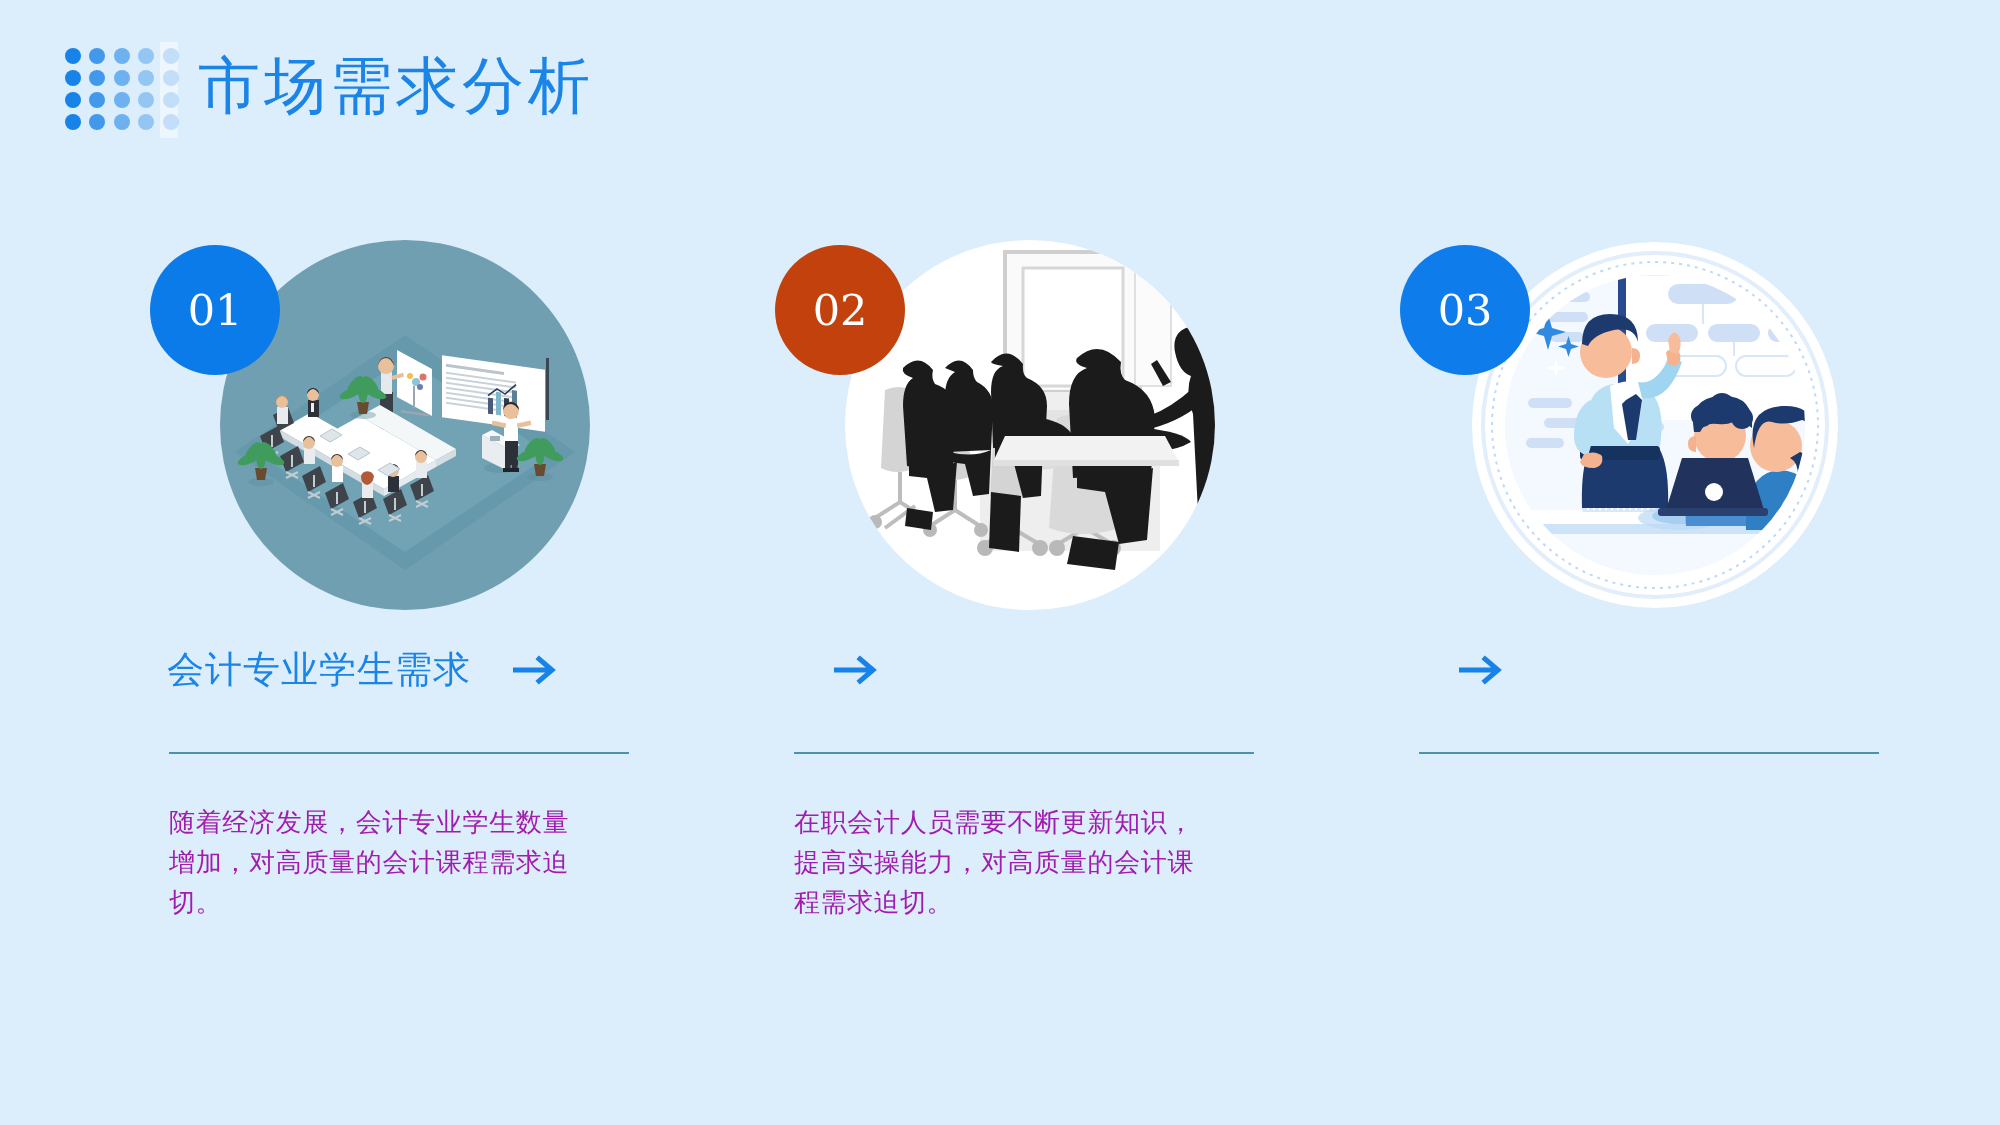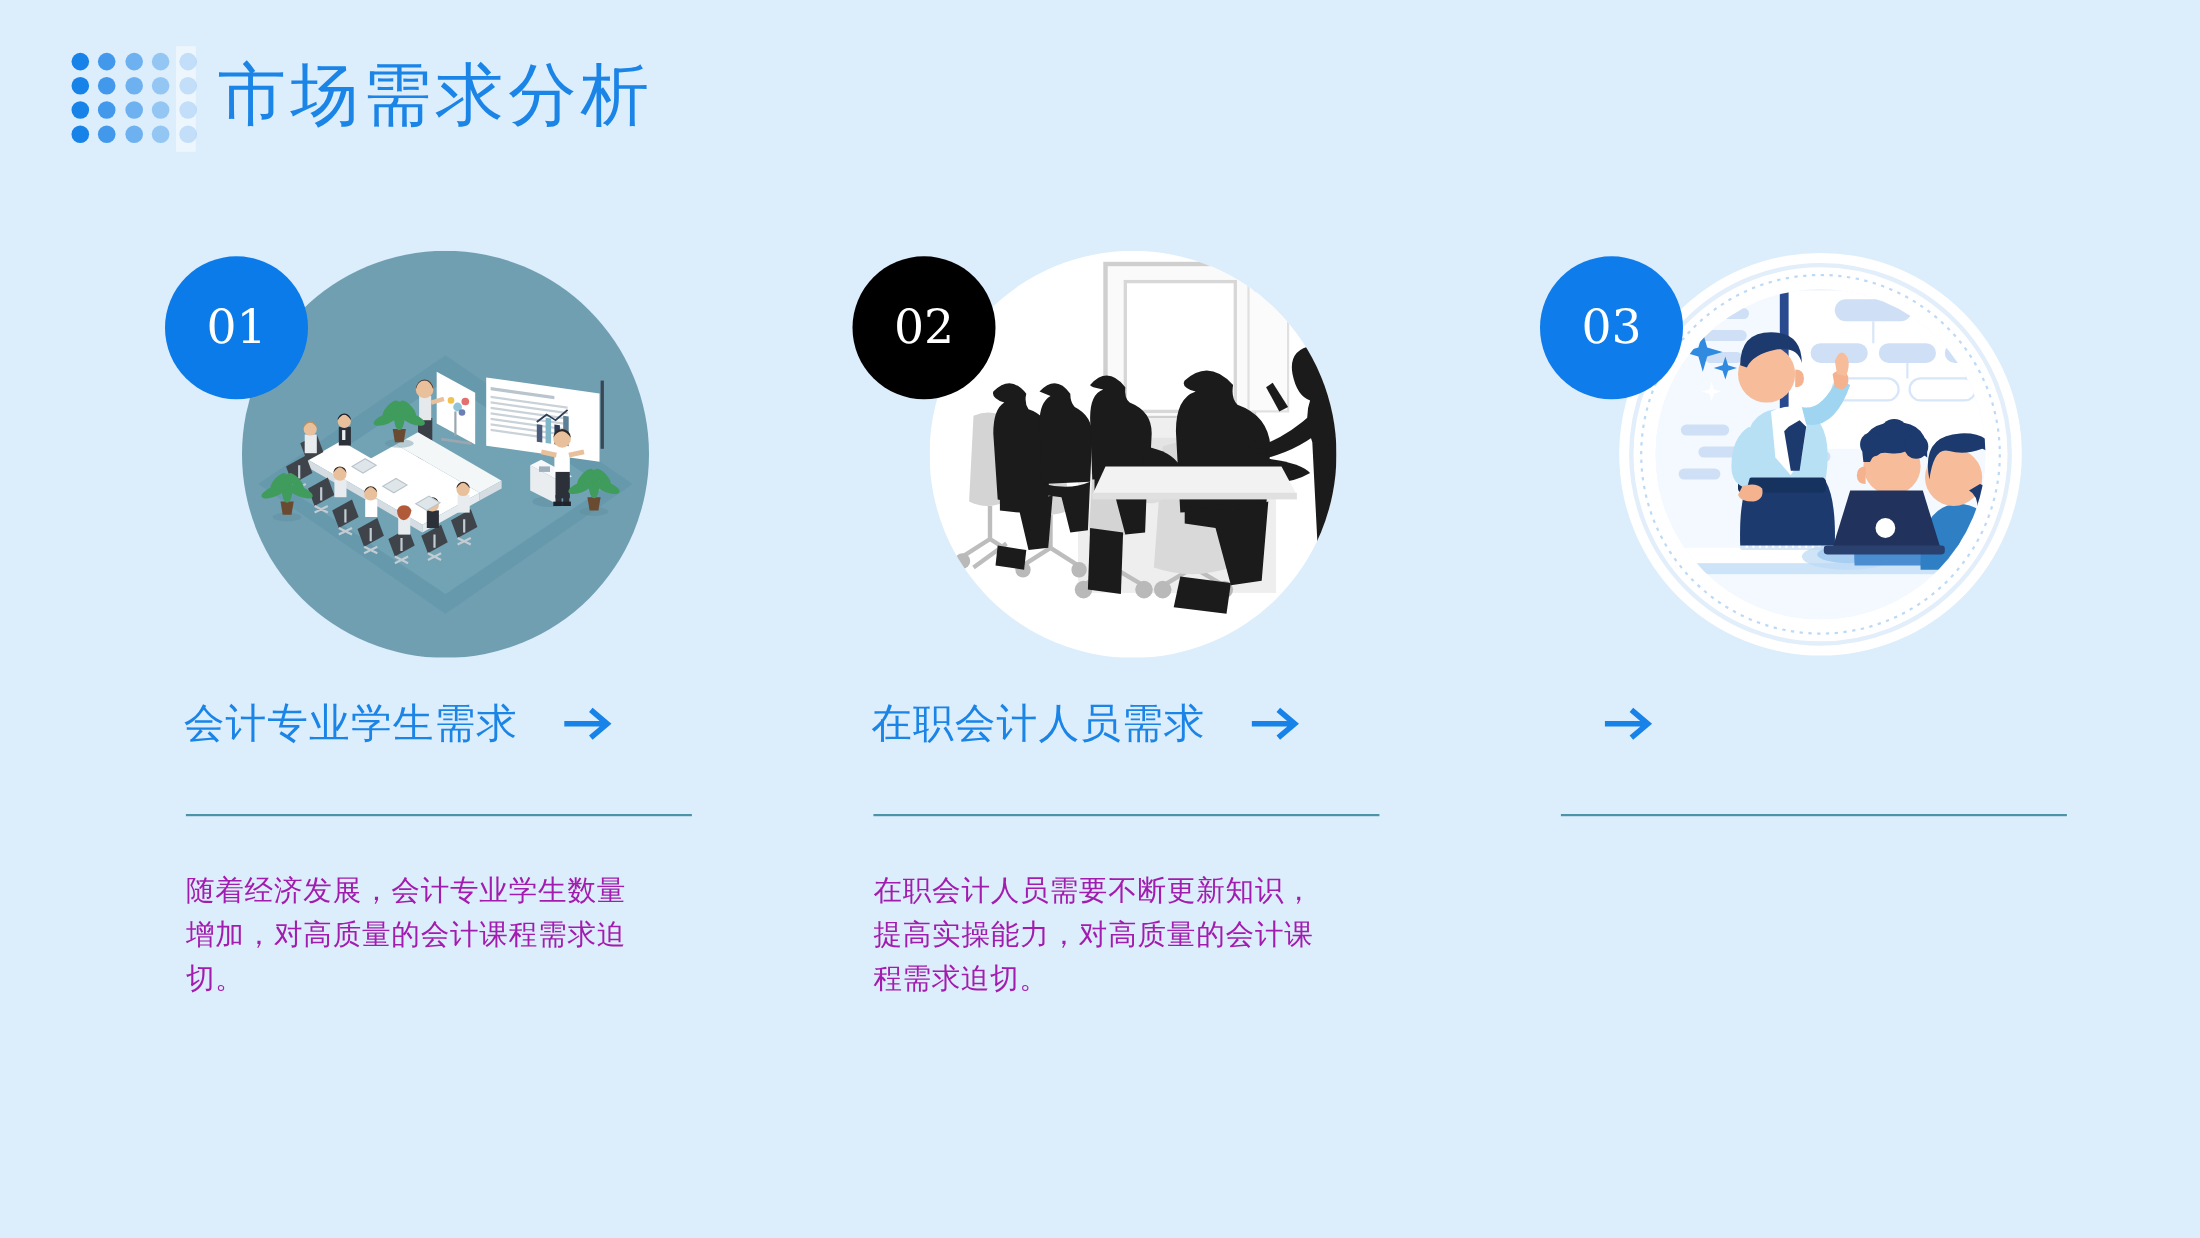--- a/index.html
+++ b/index.html
@@ -72,21 +72,21 @@
   
   #cards-row {
     position: absolute;
     left: 0;
     top: 210px;
     width: 2000px;
     height: 800px;
   }
   .card {
     position: absolute;
-    top: 0;
+    top: 12px;
     width: 520px;
     height: 800px;
   }
   .card.card-1 { left: 155px;  }
   .card.card-2 { left: 780px;  }
   .card.card-3 { left: 1405px; }
 
   
   .card-figure {
     position: absolute;
@@ -113,21 +113,21 @@
     border-radius: 50%;
     background: #0b7bea;
     color: #ffffff;
     font-family: "DejaVu Serif", "Liberation Serif", serif;
     font-size: 43px;
     display: flex;
     align-items: center;
     justify-content: center;
     z-index: 5;
   }
-  .card-2 .number-badge { background: #000000; }
+  .card-2 .number-badge { background: #c2410c; }
   .card-3 .number-badge { background: #0e7ceb; }
 
   
   .card-heading-row {
     position: absolute;
     left: 12px;
     top: 418px;
     width: 505px;
     height: 60px;
     display: flex;
@@ -470,21 +470,20 @@
           </g>
 
           <polygon points="160,196 320,196 334,222 148,222" fill="#f2f2f2"></polygon>
           <rect x="148" y="220" width="186" height="6" fill="#e0e0e0"></rect>
         </svg>
       </div>
       <div class="number-badge">02</div>
     </div>
 
     <div class="card-heading-row">
-      <span class="card-heading">在职会计人员需求</span>
       <span class="arrow-icon">
         <svg width="48" height="34" viewBox="0 0 48 34">
           <path d="M2 17 H33 M26 6 L39 17 L26 28" fill="none" stroke="#1782e8" stroke-width="5" stroke-linecap="square" stroke-linejoin="miter"></path>
         </svg>
       </span>
     </div>
 
     <div class="card-divider"></div>
 
     <div class="card-body">在职会计人员需要不断更新知识，提高实操能力，对高质量的会计课程需求迫切。</div>

